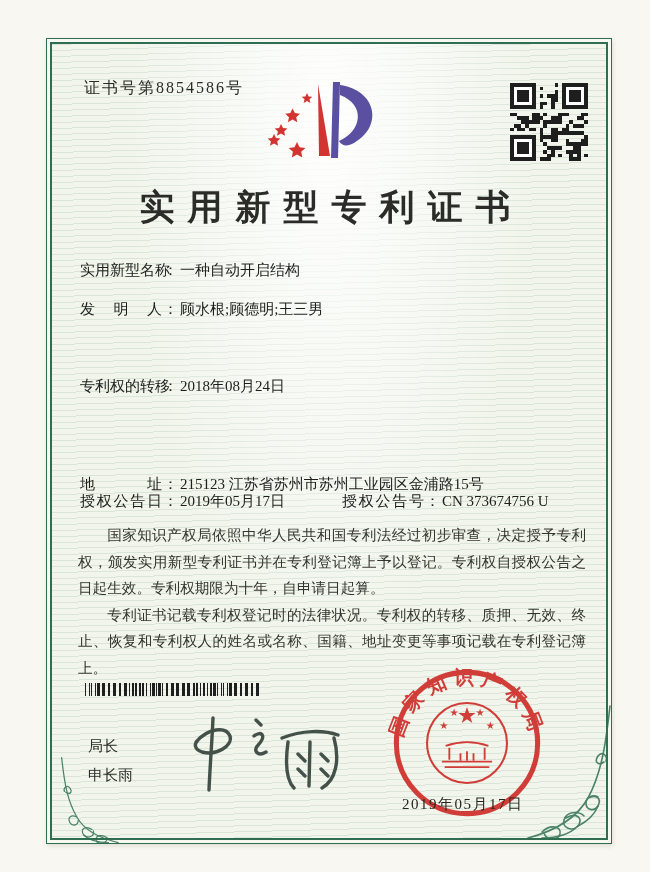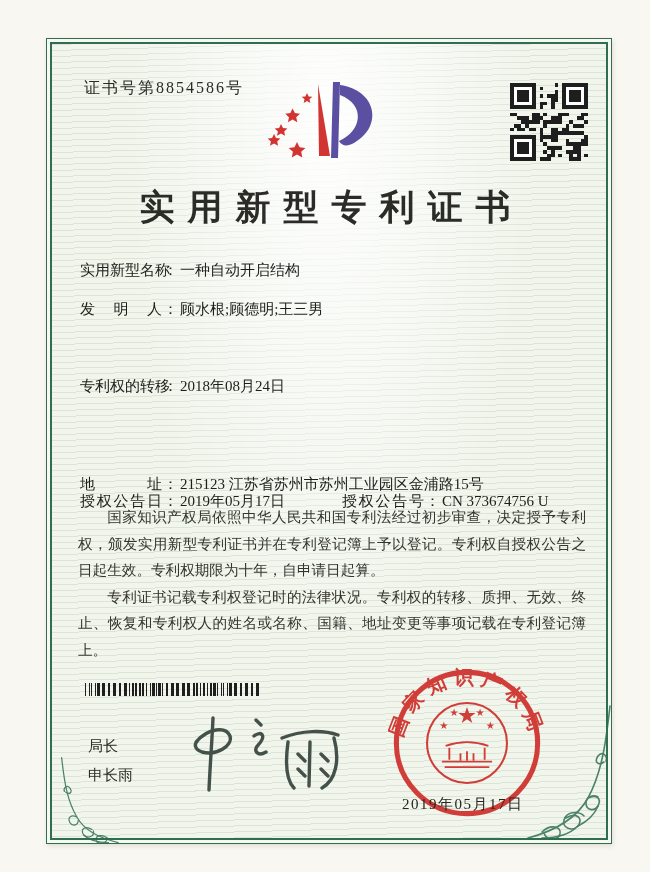--- a/index.html
+++ b/index.html
@@ -42,21 +42,21 @@
     font-size:35px;font-weight:600;letter-spacing:13px;color:#2b2b27;
     text-indent:13px; 
   }
   .field-row{left:80px;width:510px;font-size:15px;color:#1d1d1a;white-space:nowrap;}
   .flabel{display:inline-block;width:82px;text-align:justify;text-align-last:justify;vertical-align:bottom;}
   .colon{margin:0 2px 0 1px;}
   .fvalue{}
   .grant-pair2{position:absolute;left:262px;top:0;white-space:nowrap;}
   .grant-pair2 .flabel{width:82px;}
   .body-text{
-    left:78px;top:504px;width:508px;
+    left:78px;top:522px;width:508px;
     font-size:14.6px;line-height:1.82;text-align:justify;color:#34342e;
     font-style:normal;
   }
   .body-text p{text-indent:2em;}
   .barcode{left:85px;top:683px;width:172px;height:13px;position:absolute;}
   .director{left:88px;top:731px;font-family:"Liberation Sans","DejaVu Sans",sans-serif;
     font-size:15px;color:#2a2a26;line-height:1.95;}
   .signature{left:182px;top:708px;}
   .seal{left:388px;top:664px;}
   .seal-date{left:402px;top:795px;font-size:15px;letter-spacing:1.5px;color:#26261f;}

